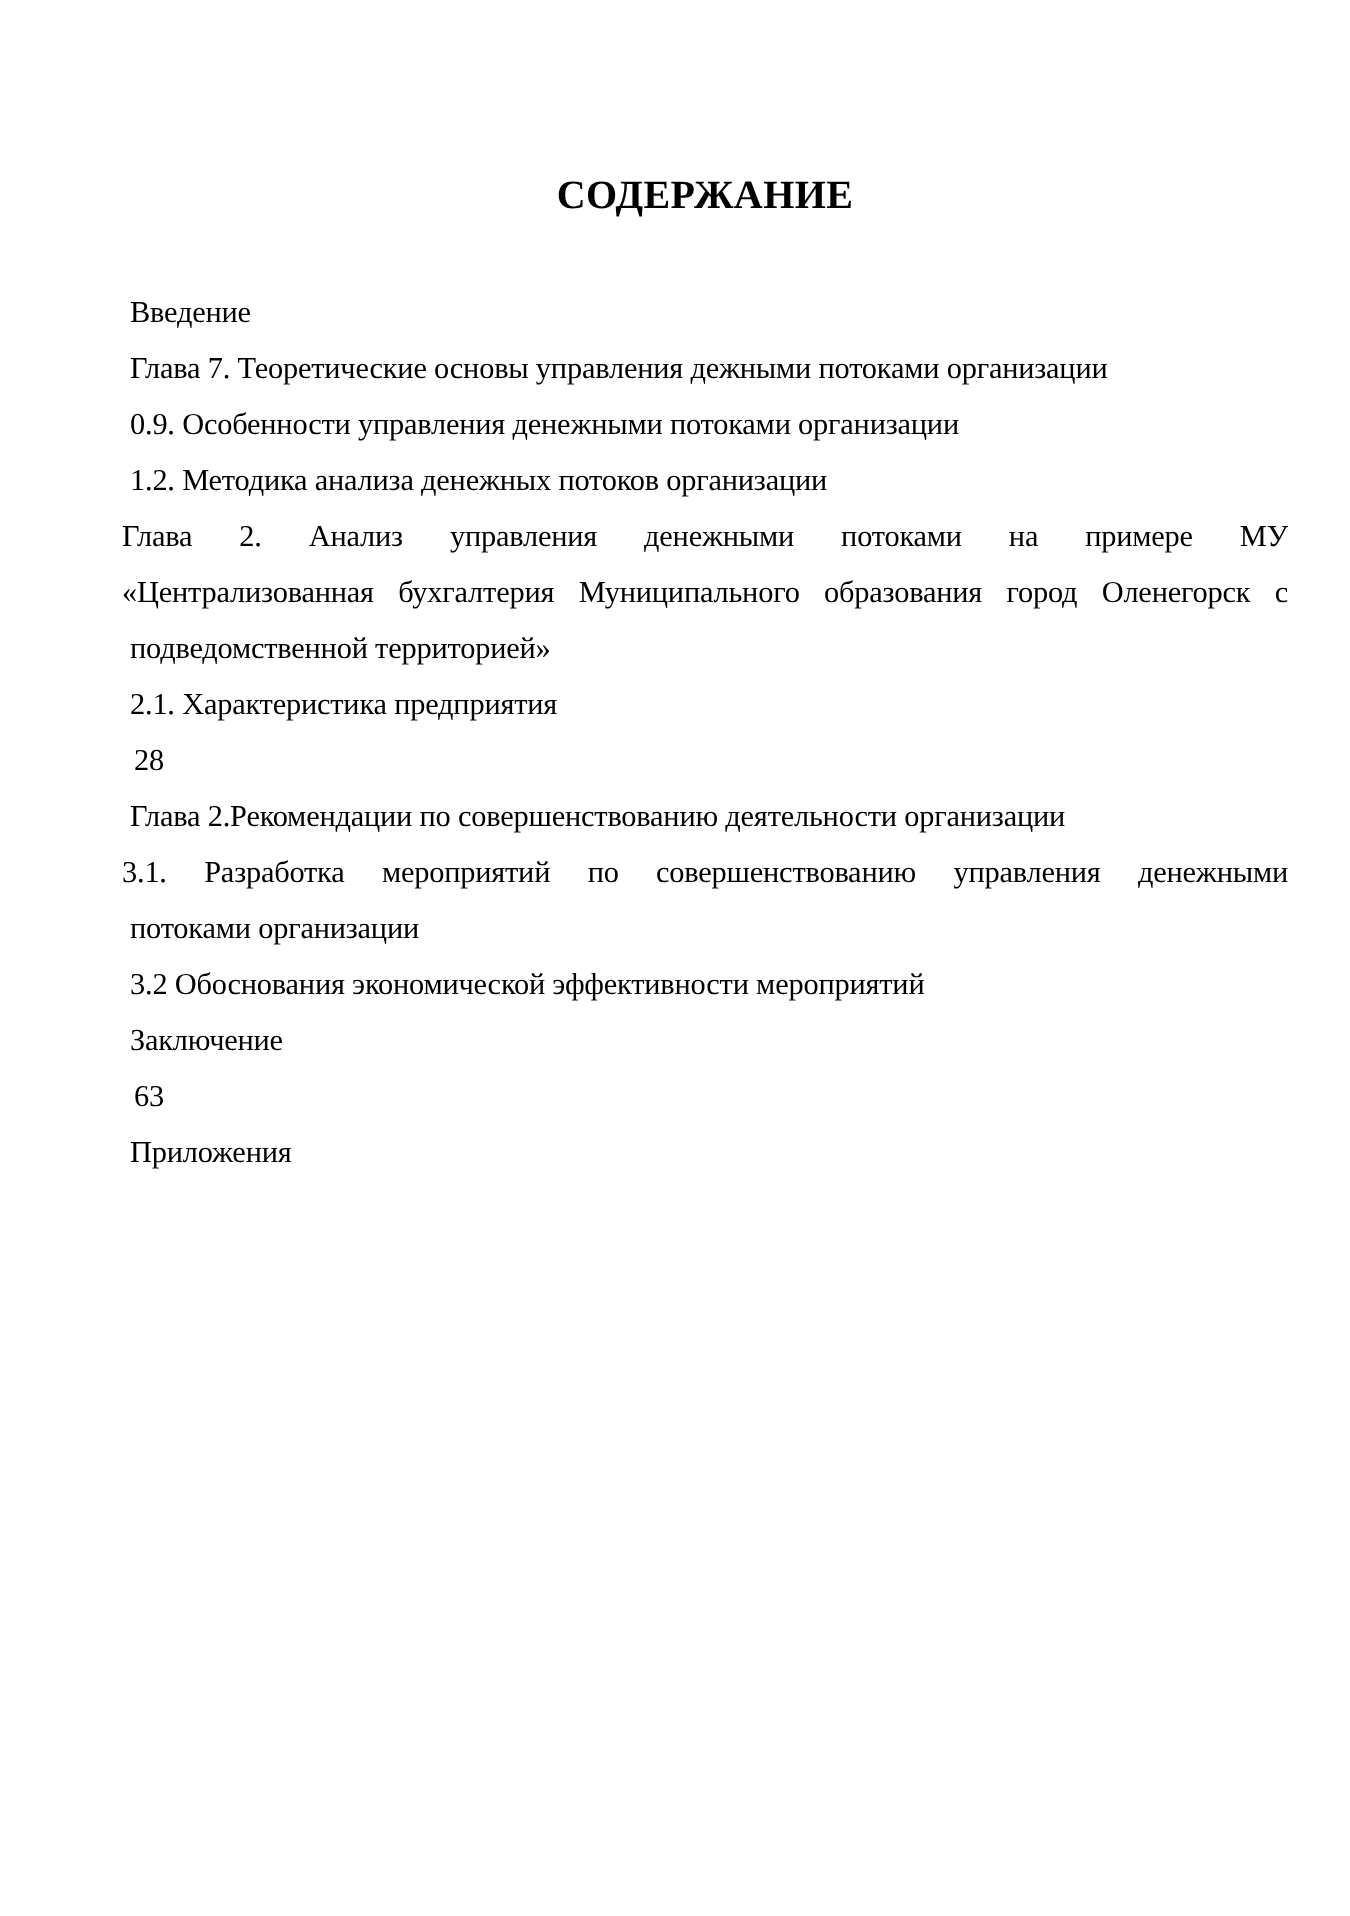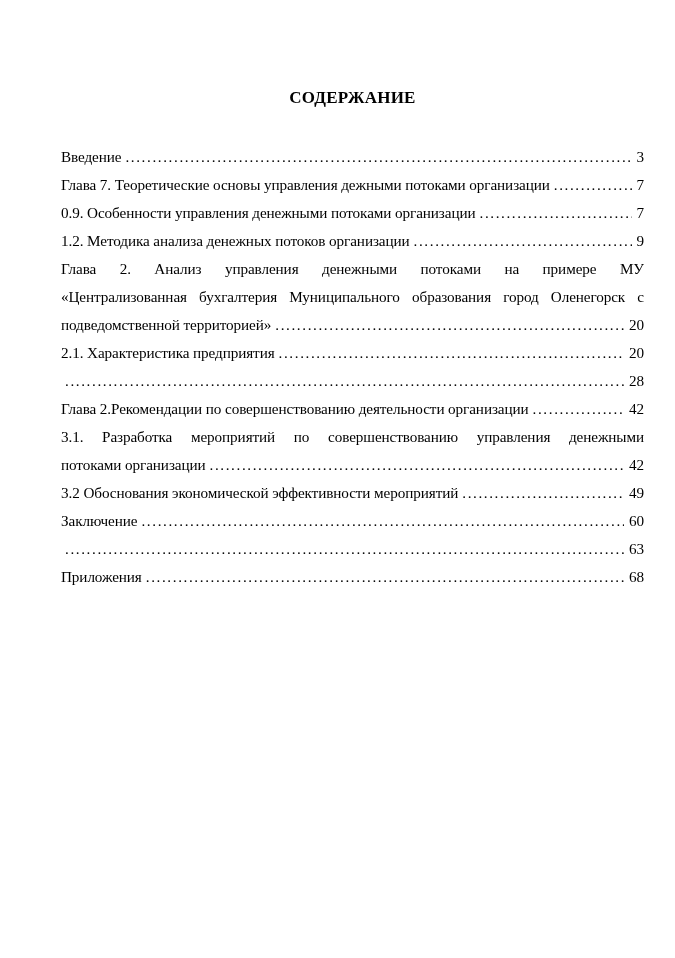--- a/index.html
+++ b/index.html
@@ -15,36 +15,37 @@
     background: #ffffff;
     color: #000000;
     padding: 89px 31px 0 61px;
     font-family: "Liberation Serif", "DejaVu Serif", serif;
     font-size: 15.2px;
     letter-spacing: -0.1px;
     overflow: hidden;
   }
   .doc-title {
     margin: 0 0 36px 0;
-    font-size: 17px;
+    font-size: 20px;
     line-height: 18px;
     font-weight: bold;
     text-align: center;
     letter-spacing: 0.2px;
   }
   .toc {
     width: 100%;
   }
   .row-flex {
     display: flex;
     align-items: baseline;
     height: 28px;
     line-height: 28px;
     white-space: nowrap;
     overflow: hidden;
+    flex-direction: column;
   }
   .row-just {
     display: block;
     height: 28px;
     line-height: 28px;
     text-align: justify;
     text-align-last: justify;
     overflow: hidden;
   }
   .toc-text {

